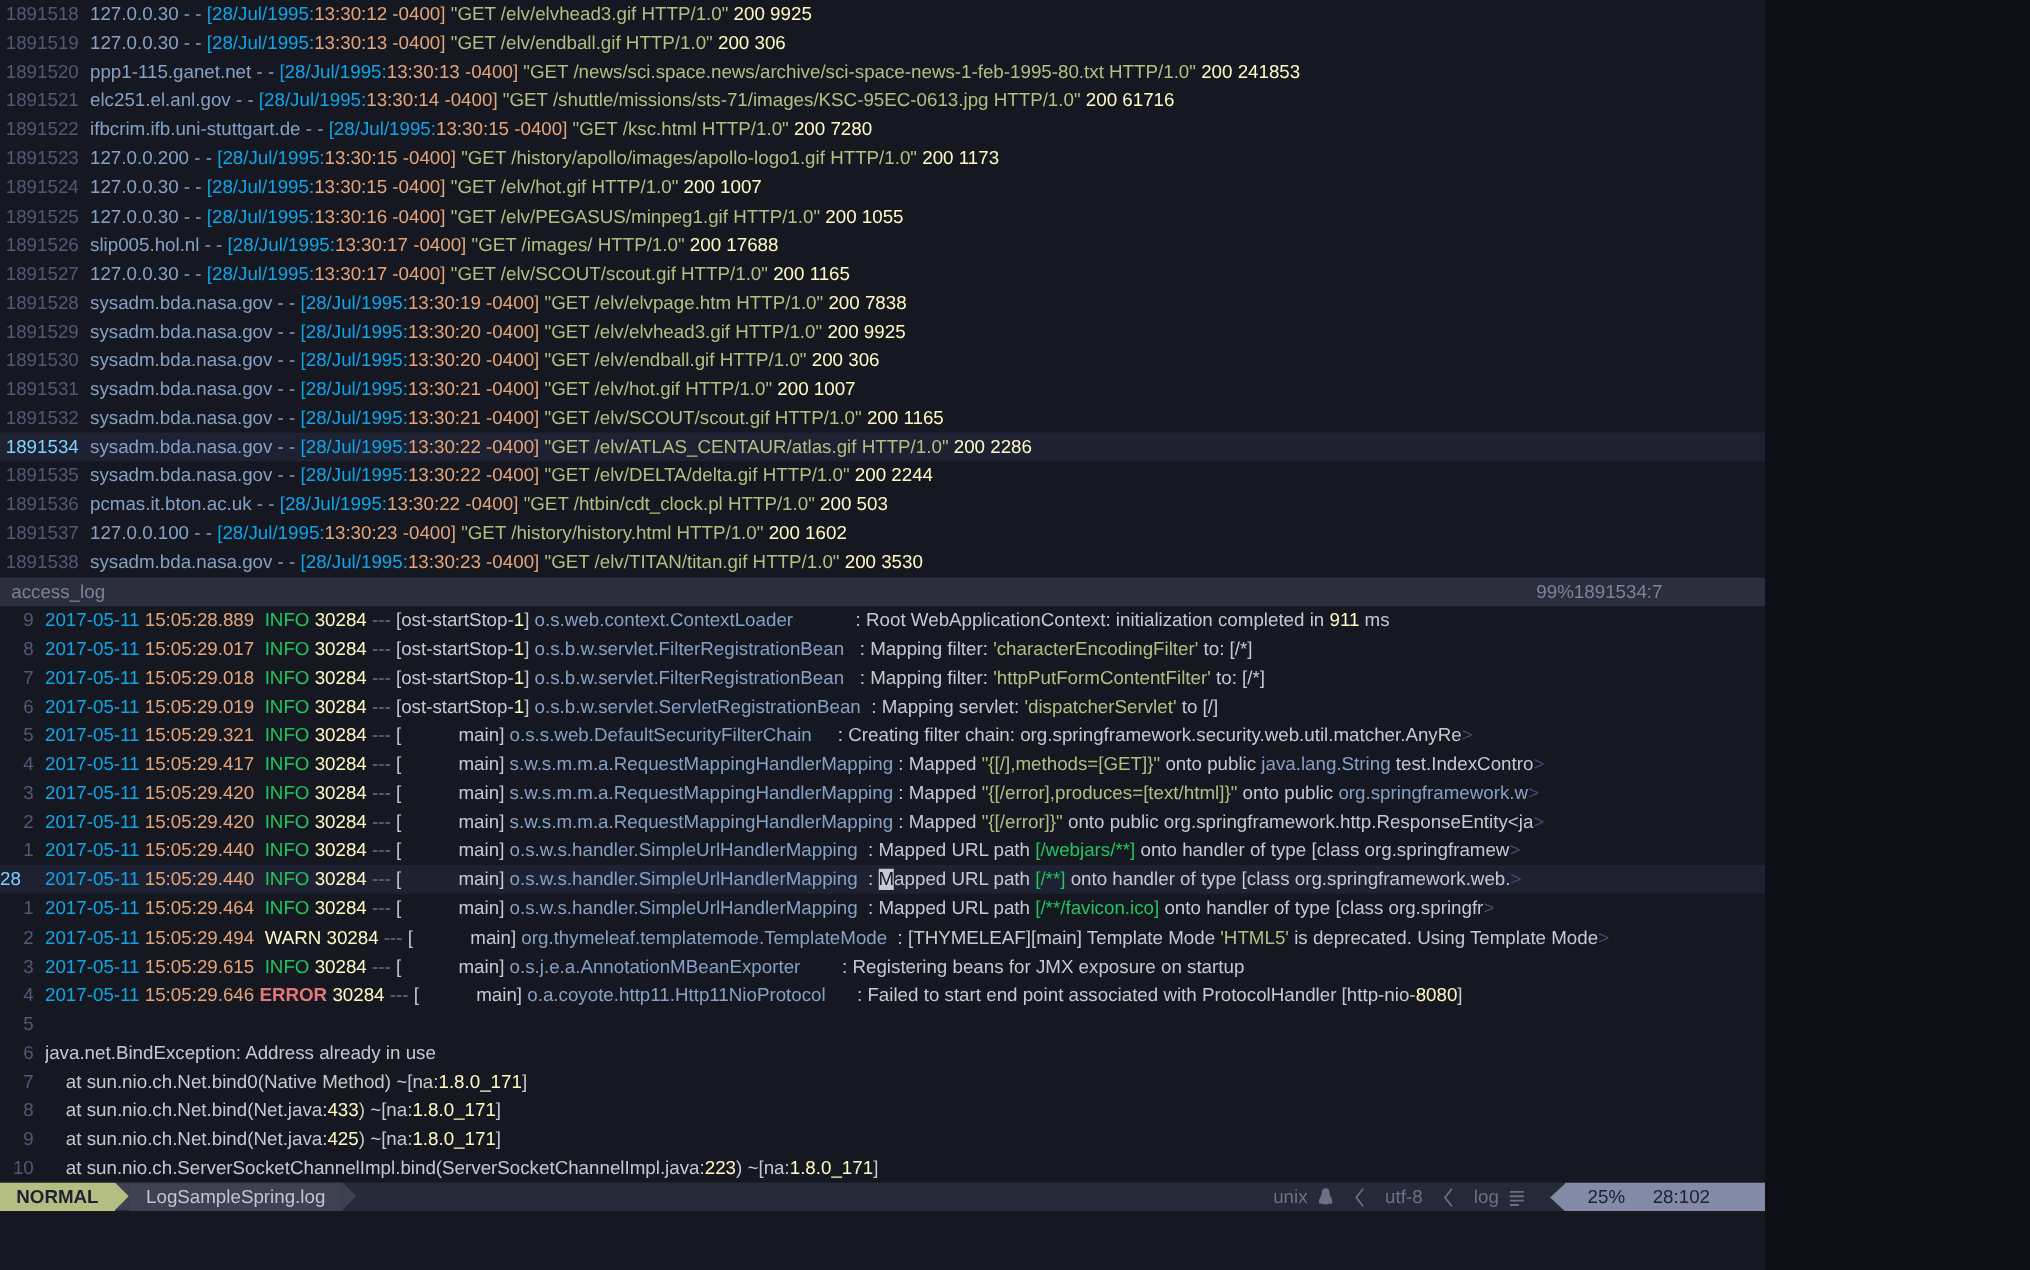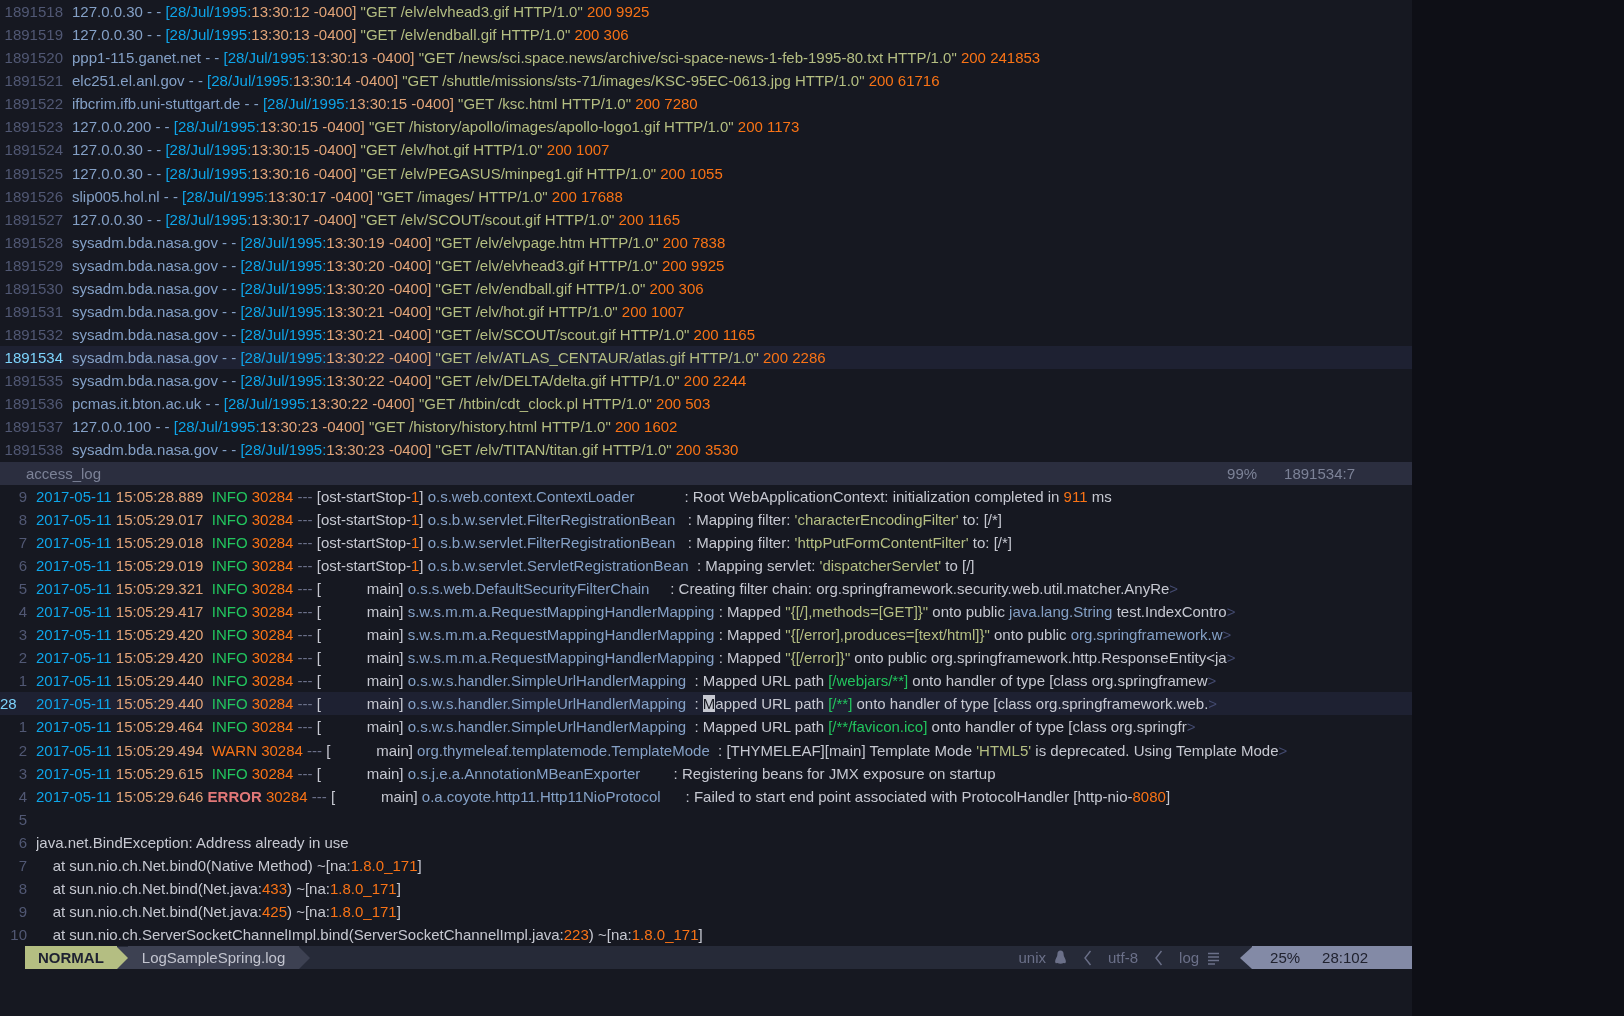--- a/index.html
+++ b/index.html
@@ -12,32 +12,32 @@
   .win{overflow:hidden;}
   .row{display:flex;height:var(--lh);white-space:pre;}
   .row.cursorline{background:#1e2132;}
   .lnum{flex:none;text-align:right;color:#515874;padding-right:9px;}
   .win-top .lnum{width:63px;}
   .win-bottom .lnum{width:27px;}
   .lnum.cur{color:#7dd3fc;}
   .win-bottom .row.cursorline .lnum{text-align:left;}
   .text{flex:1 1 auto;overflow:hidden;white-space:pre;}
   .c-fg{color:#c6c8d1;} .c-blue{color:#84a0c6;} .c-purple{color:#0ea5e9;}
-  .c-yellow{color:#e2a478;} .c-green{color:#b4be82;} .c-red{color:#f97316;margin-top:48px;}
+  .c-yellow{color:#e2a478;} .c-green{color:#b4be82;} .c-red{color:#fef9c3;margin-top:48px;}
   .c-cyan{color:#22c55e;text-align:center;} .c-gray{color:#6b7089;} .c-dim{color:#444b71;}
   .c-eb{color:#e27878;font-weight:bold;}
   .c-cursor{background:#c6c8d1;color:#161821;}
   .infobar{
     flex:none;height:var(--lh);background:#2b2e3f;color:#7c8297;
-    display:flex;align-items:flex-end;padding-left:26px;
+    display:flex;align-items:flex-end;padding-left:9px;
   }
-  .infobar .right{margin-left:auto;display:flex;gap:27px;margin-right:57px;}
+  .infobar .right{margin-left:auto;display:flex;margin-right:82px;}
   .statusline{
     flex:none;height:var(--lh);background:#262a38;color:#6b7089;
-    display:flex;align-items:center;overflow:hidden;margin-left:25px;
+    display:flex;align-items:flex-start;overflow:hidden;
   }
   .chip-mode{background:#b4be82;color:#1e2132;font-weight:bold;display:flex;align-items:center;padding:0 13px;}
   .arr{width:0;height:0;border-top:11.55px solid transparent;border-bottom:11.55px solid transparent;flex:none;}
   .arr-mode{border-left:11px solid #b4be82;}
   .chip-file{background:#3d4152;color:#c2c4cf;display:flex;align-items:center;padding:0 14px;}
   .arr-file{border-left:11px solid #3d4152;}
   .sl-right{margin-left:auto;display:flex;align-items:center;}
   .sl-item{display:flex;align-items:center;gap:8px;}
   .sep{margin:0 16px;display:flex;align-items:center;}
   .arr-left{border-right:12px solid #838aa6;margin-left:20px;}

